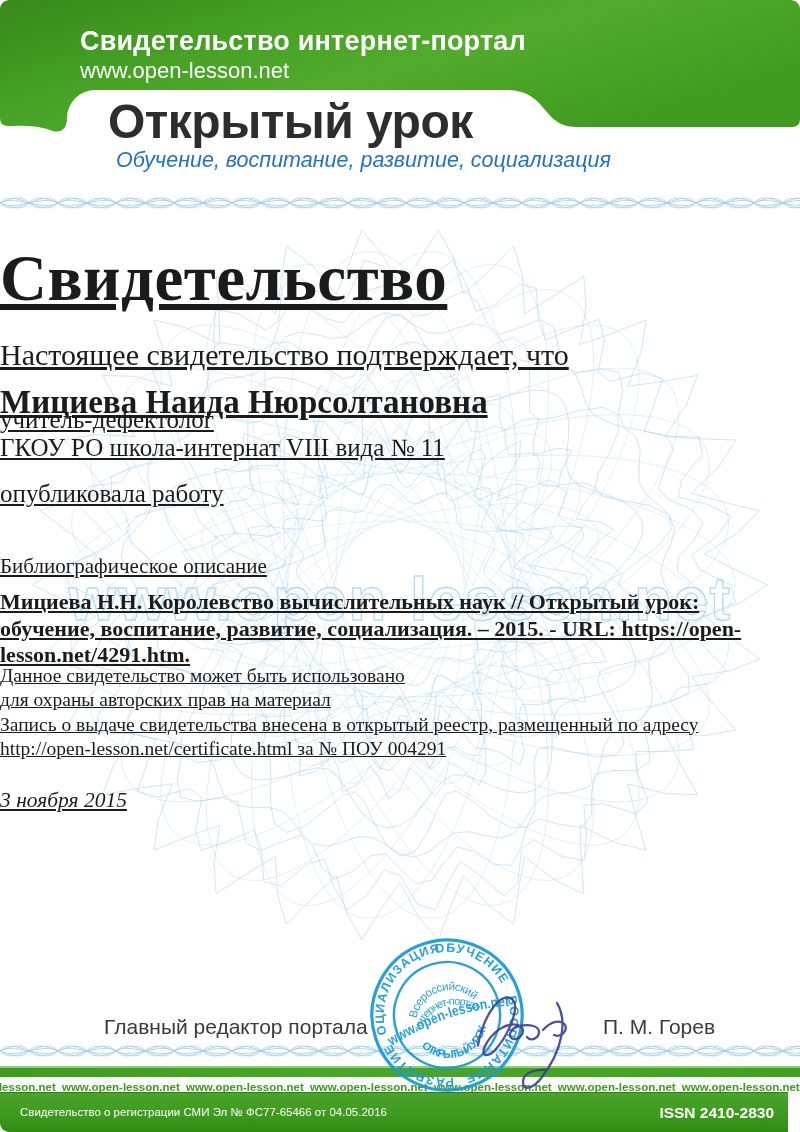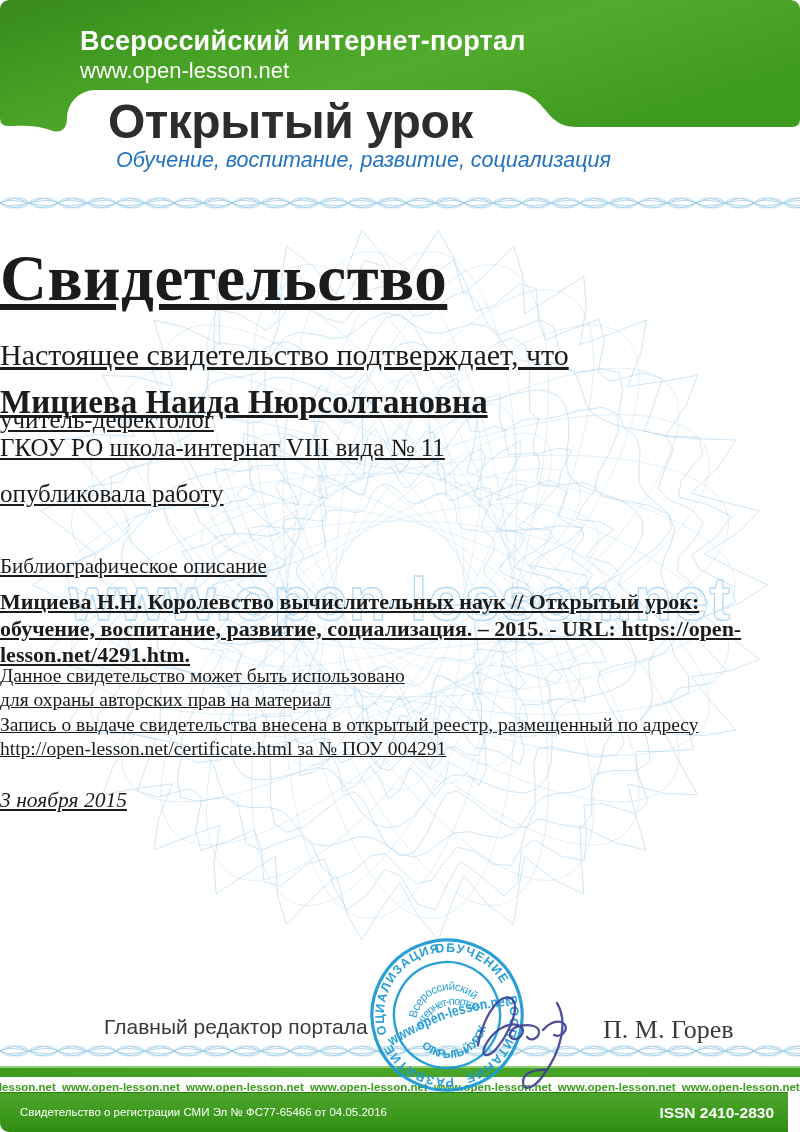--- a/index.html
+++ b/index.html
@@ -31,21 +31,21 @@
   .pos-line{top:407px;font-size:25px;line-height:1;}
   .inst-line{top:435px;font-size:25px;line-height:1;}
   .action-line{top:481px;font-size:25px;line-height:1;}
   .work-title{top:524px;font-size:30px;font-weight:bold;line-height:1;}
   .bib-heading{top:556px;font-size:21px;line-height:1;}
   .bib-block{top:589px;font-size:22px;font-weight:bold;line-height:26.5px;}
   .usage-block{top:664px;font-size:19.5px;line-height:24.3px;}
   .date-line{top:790px;font-size:21.5px;font-style:italic;line-height:1;}
 
   .editor-label{position:absolute;left:104px;top:1015px;font-size:21px;color:var(--gray-text);}
-  .editor-name{position:absolute;left:603px;top:1015px;font-size:26px;color:var(--gray-text);font-family:Liberation Serif, serif;}
+  .editor-name{position:absolute;left:603px;top:1015px;font-size:21px;color:var(--gray-text);}
   .stamp{position:absolute;left:357px;top:925px;z-index:5;opacity:.94;}
   .stamp text{fill:var(--stamp-blue);font-family:"Liberation Sans","DejaVu Sans",sans-serif;}
   .signature{position:absolute;left:460px;top:975px;z-index:6;}
 
   .pre-strip{position:absolute;left:0;top:1066px;width:800px;height:2px;background:#8ed06f;}
   .green-strip{position:absolute;left:0;top:1068px;width:800px;height:9px;background:linear-gradient(90deg,#3f9a20,#4aa628 40%,#44a023);}
   .url-band{position:absolute;left:0;top:1077px;width:800px;height:15px;background:#fbfdfa;overflow:hidden;}
   .url-band span{display:inline-block;margin-left:-62px;white-space:nowrap;font-size:11.5px;font-weight:600;
                  color:var(--url-green);line-height:15px;word-spacing:3px;}
   .footer{position:absolute;left:0;top:1092px;width:788px;height:40px;
@@ -64,21 +64,21 @@
         <stop offset="0" stop-color="#37891b"></stop>
         <stop offset="0.35" stop-color="#46a125"></stop>
         <stop offset="0.6" stop-color="#52ab2c"></stop>
         <stop offset="1" stop-color="#3f9a20"></stop>
       </linearGradient>
     </defs>
     <path d="M 8 0 H 792 Q 800 0 800 8 V 119 Q 800 127 792 127 H 576
              C 542 127 548 90 506 90 H 95 A 28 28 0 0 0 67 118
              C 67 130 60 134 50 130 C 34 124 14 126 8 126 Q 0 126 0 118 V 8 Q 0 0 8 0 Z" fill="url(#hg)"></path>
   </svg>
-  <div class="portal-title">Всероссийский интернет-портал</div>
+  <div class="portal-title">Свидетельство интернет-портал</div>
   <div class="portal-url">www.open-lesson.net</div>
   <div class="brand">Открытый урок</div>
   <div class="tagline">Обучение, воспитание, развитие, социализация</div>
 
   <svg class="band band-top" viewBox="0 0 800 22">
     <defs>
       <pattern id="bt" width="58" height="22" patternUnits="userSpaceOnUse">
         <g fill="none" stroke="#9ccbe9" stroke-width=".8" opacity=".95">
           <path d="M0 11 C15 -6 43 28 58 11"></path>
             <path d="M0 11 C15 28 43 -6 58 11"></path>

